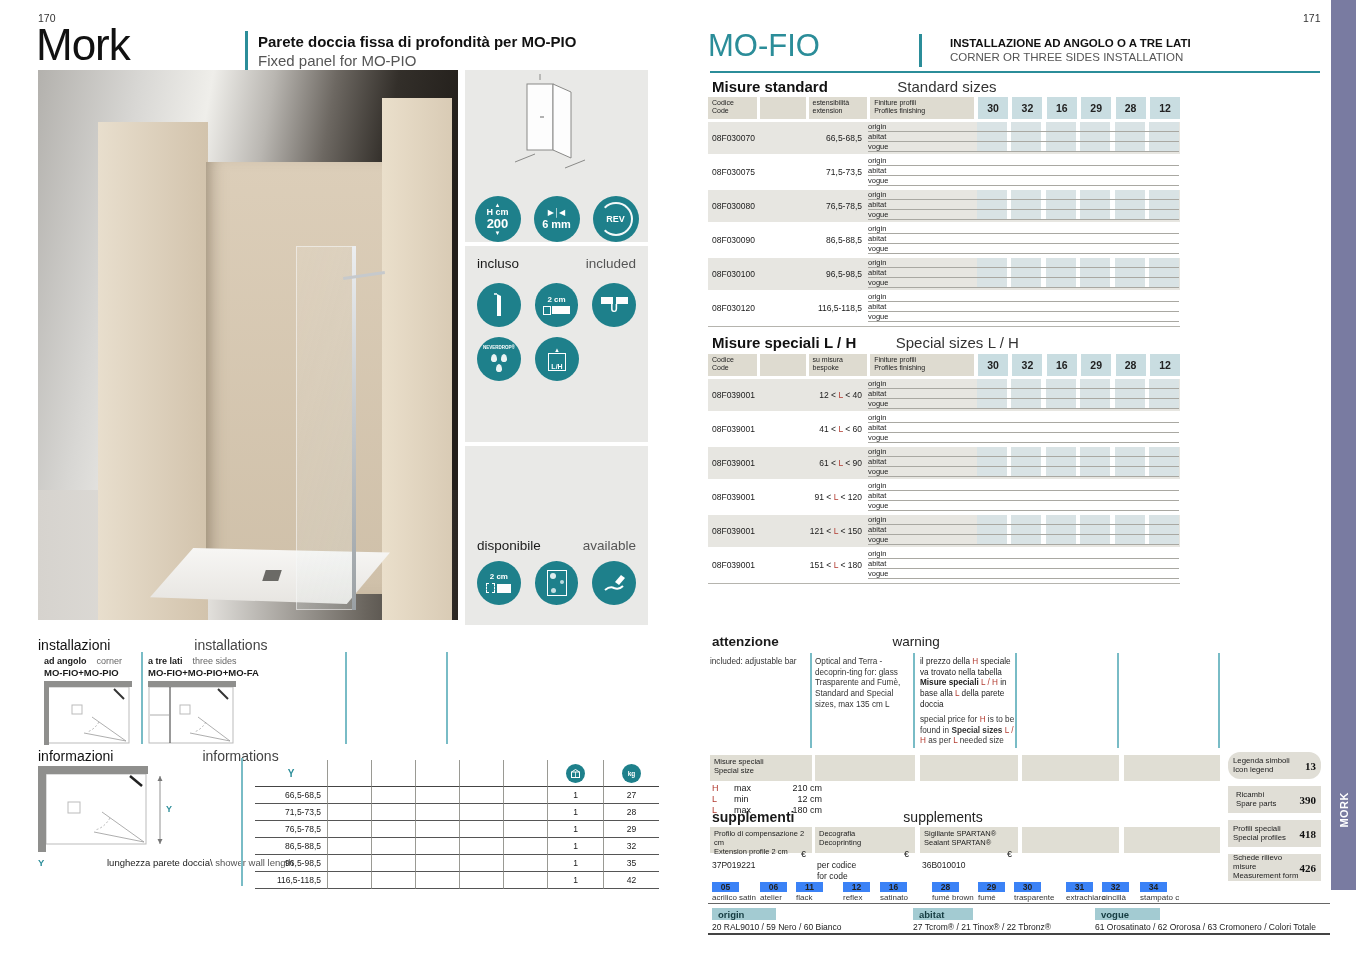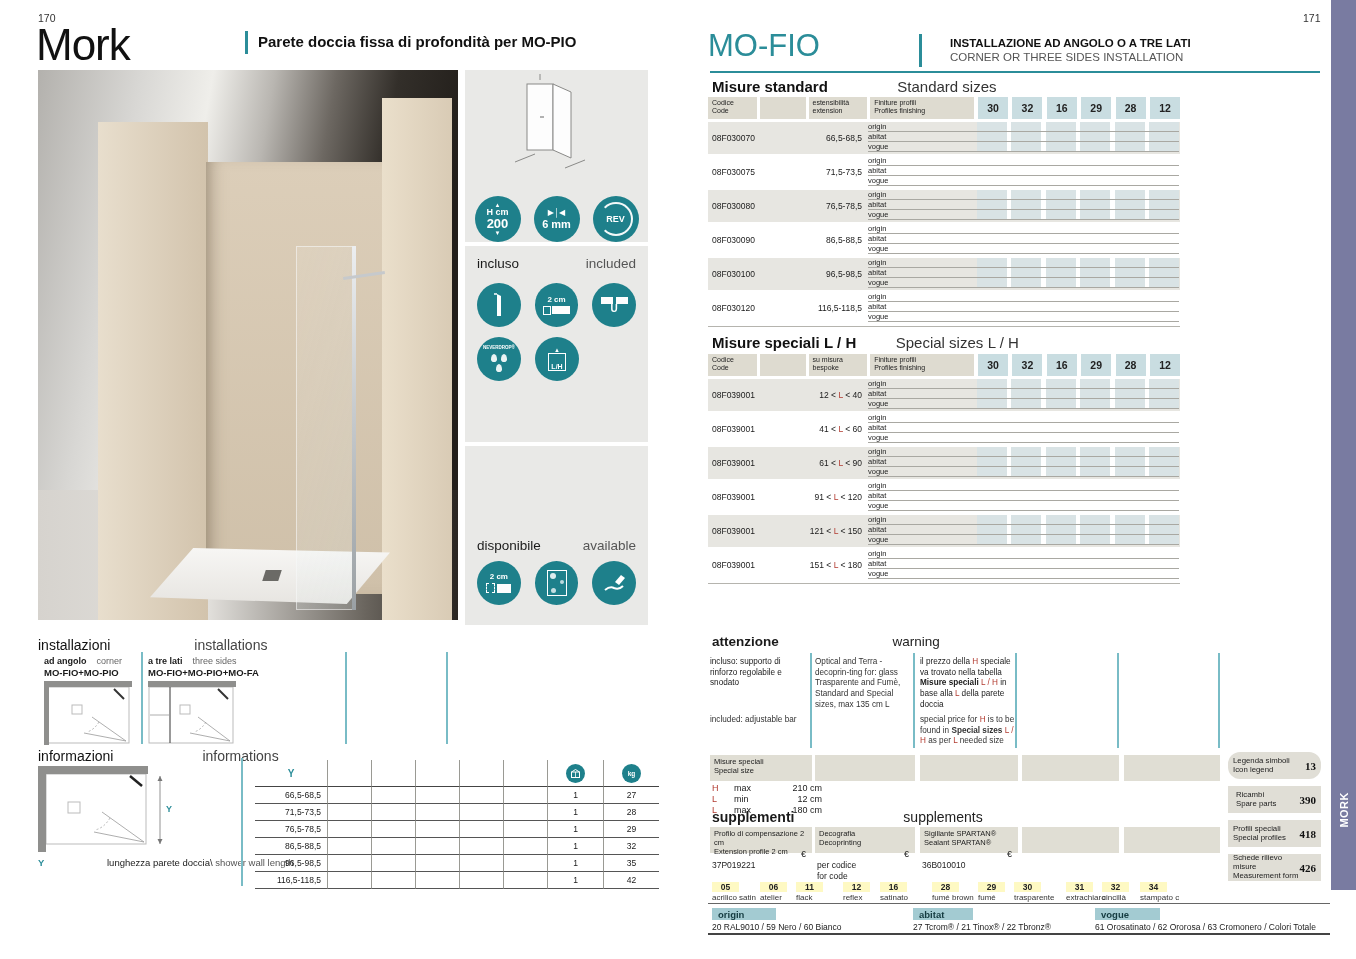--- a/index.html
+++ b/index.html
@@ -104,41 +104,42 @@
   .limrow .val{width:38px;text-align:right;}
   .eur{position:absolute;font-size:9px;text-align:right;color:#222;}
   .suppcode{position:absolute;font-size:8.5px;color:#222;line-height:1.25;}
 
   .refbox{position:absolute;left:1228px;width:93px;height:27px;background:#e0ded6;
           display:flex;align-items:center;justify-content:space-between;padding:0 5px;box-sizing:border-box;}
   .refbox .rl{font-size:7.8px;line-height:1.15;color:#222;}
   .refbox .rp{font-size:11px;font-weight:bold;color:#111;font-family:Liberation Serif, serif;}
 
   .finitem{position:absolute;top:882px;}
-  .finchip{width:27px;height:10px;background:#fef9c3;font-size:8.5px;font-weight:bold;color:#222;
+  .finchip{width:27px;height:10px;background:#3b82f6;font-size:8.5px;font-weight:bold;color:#222;
            display:flex;align-items:center;justify-content:center;}
   .finname{font-size:8px;color:#333;margin-top:1px;white-space:nowrap;}
   .serchip{height:12px;background:#a3cbd2;font-size:9.5px;font-weight:bold;color:#143b40;
            display:flex;align-items:center;padding-left:6px;box-sizing:border-box;}
   .sercolors{font-size:8.5px;color:#222;margin-top:2px;white-space:nowrap;}
   .thinrule{position:absolute;background:#555;height:1px;}
   .purple-band{left:1331px;top:0;width:25px;height:890px;background:#797ba1;}
   .purple-band .vtxt{position:absolute;bottom:62px;left:0;width:25px;text-align:center;
      color:#fff;font-weight:bold;font-size:11px;letter-spacing:.5px;
      writing-mode:vertical-rl;transform:rotate(180deg);left:7px;}
 </style>
 </head>
 <body>
 
 <div>
 
   <div class="abs pagenum" style="left:38px;top:12px;">170</div>
   <div class="abs mork-title">Mork</div>
   <div class="abs subtitle-block" style="left:245px;top:31px;">
     <div class="l1">Parete doccia fissa di profondità per MO-PIO</div>
+    <div class="l2">Fixed panel for MO-PIO</div>
   </div>
 
   <div class="abs photo">
     <div class="floor"></div>
     <div class="wallL"></div>
     <div class="wallB"></div>
     <div class="wallR"></div>
     <div class="tray"></div>
     <div class="drain"></div>
     <div class="glass"></div>
@@ -933,21 +934,20 @@
         </div>
       </div>
   </div>
 
   <div class="abs" style="left:712px;top:634px;font-size:13.5px;">
     <span class="bold">attenzione</span>
     <span style="margin-left:110px;color:#222;">warning</span>
   </div>
   <div id="warn-cols">
       <div class="warncol abs" style="left: 710px;">
-        <div class="wit"><span>incluso: supporto di rinforzo regolabile e snodato</span></div>
         <div class="wen"><span>included: adjustable bar</span></div>
       </div>
       <div class="warncol abs" style="left: 815px;">
         <div class="wen"><span>Optical and Terra - decoprin-ting for: glass Trasparente and Fumè, Standard and Special sizes, max 135 cm L</span></div>
       </div>
       <div class="warncol abs" style="left: 920px;">
         <div class="wit"><span>il prezzo della </span><span class="red">H</span><span> speciale va trovato nella tabella </span><span class="bold">Misure speciali</span><span> </span><span class="red">L / H</span><span> in base alla </span><span class="red">L</span><span> della parete doccia</span></div>
         <div class="wen"><span>special price for </span><span class="red">H</span><span> is to be found in </span><span class="bold">Special sizes</span><span> </span><span class="red">L / H</span><span> as per </span><span class="red">L</span><span> needed size</span></div>
       </div>
       <div class="warncol abs" style="left: 1022px;">

